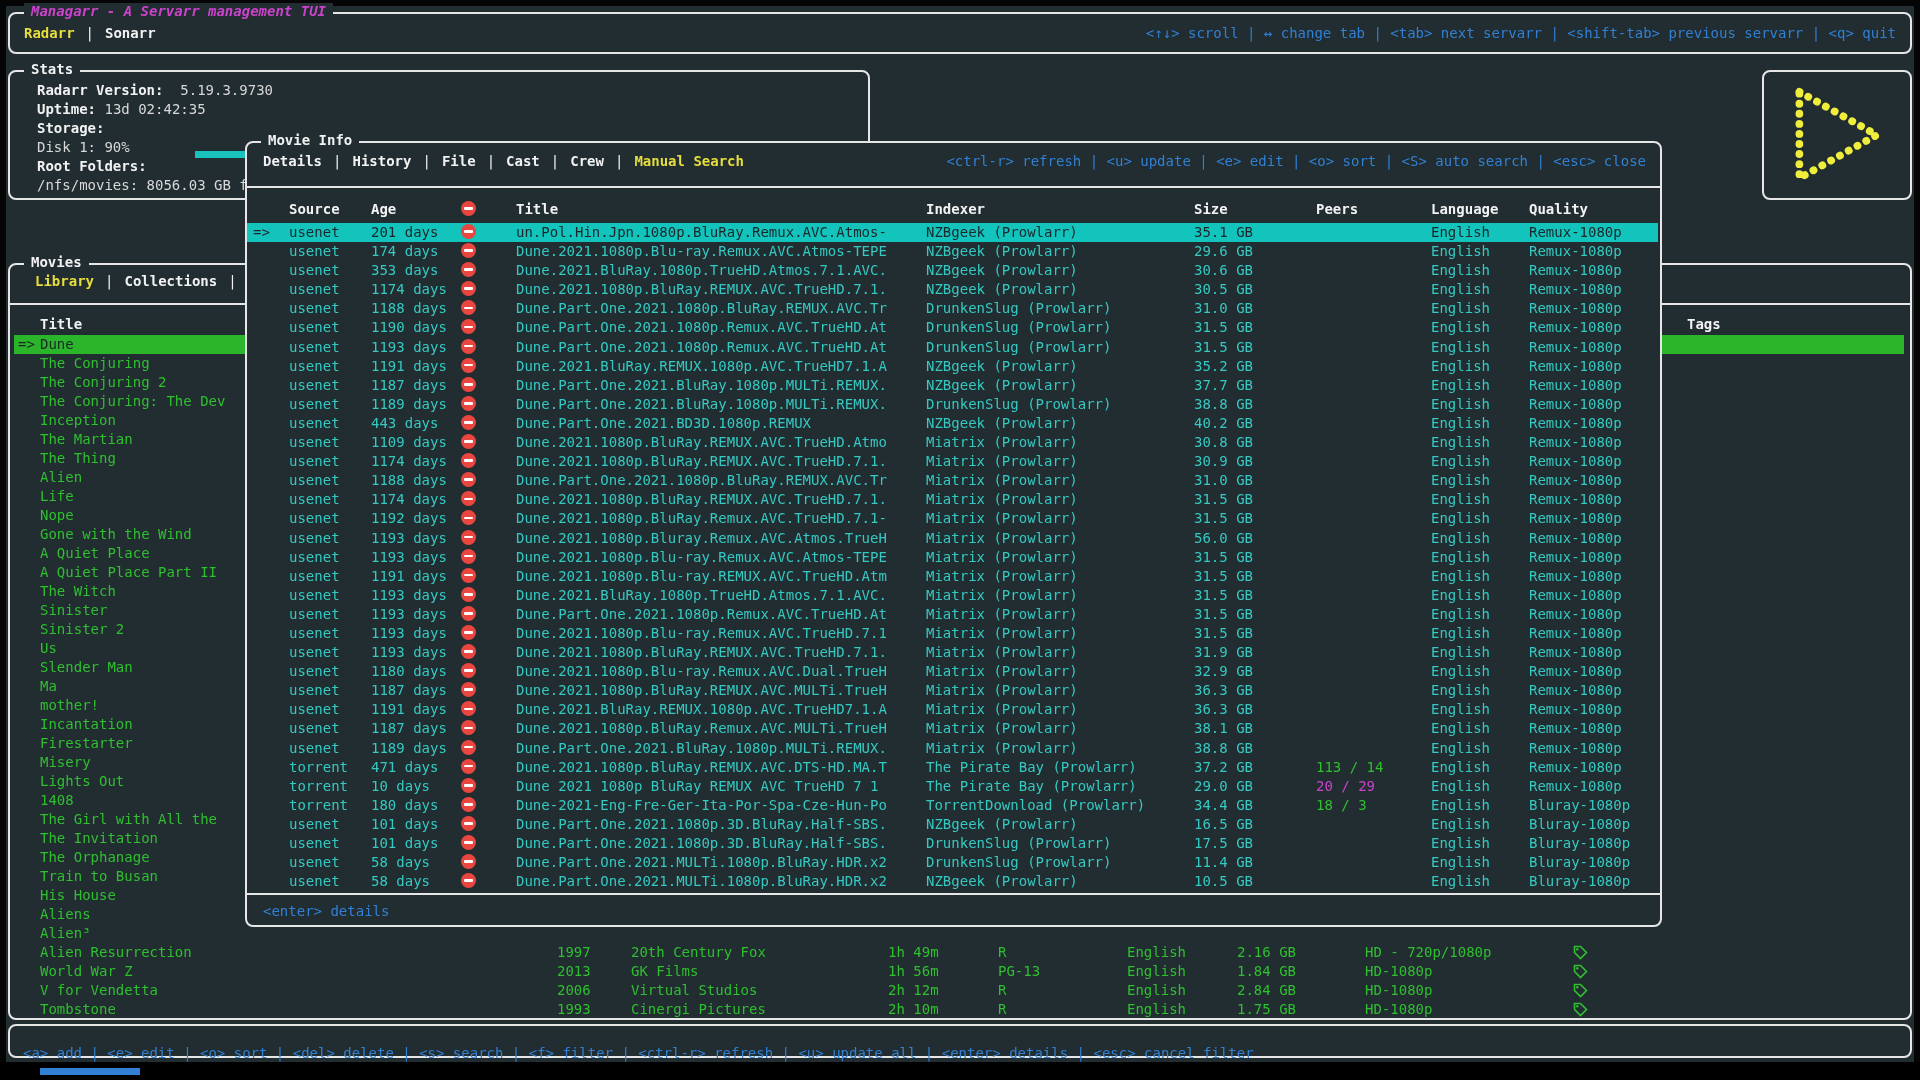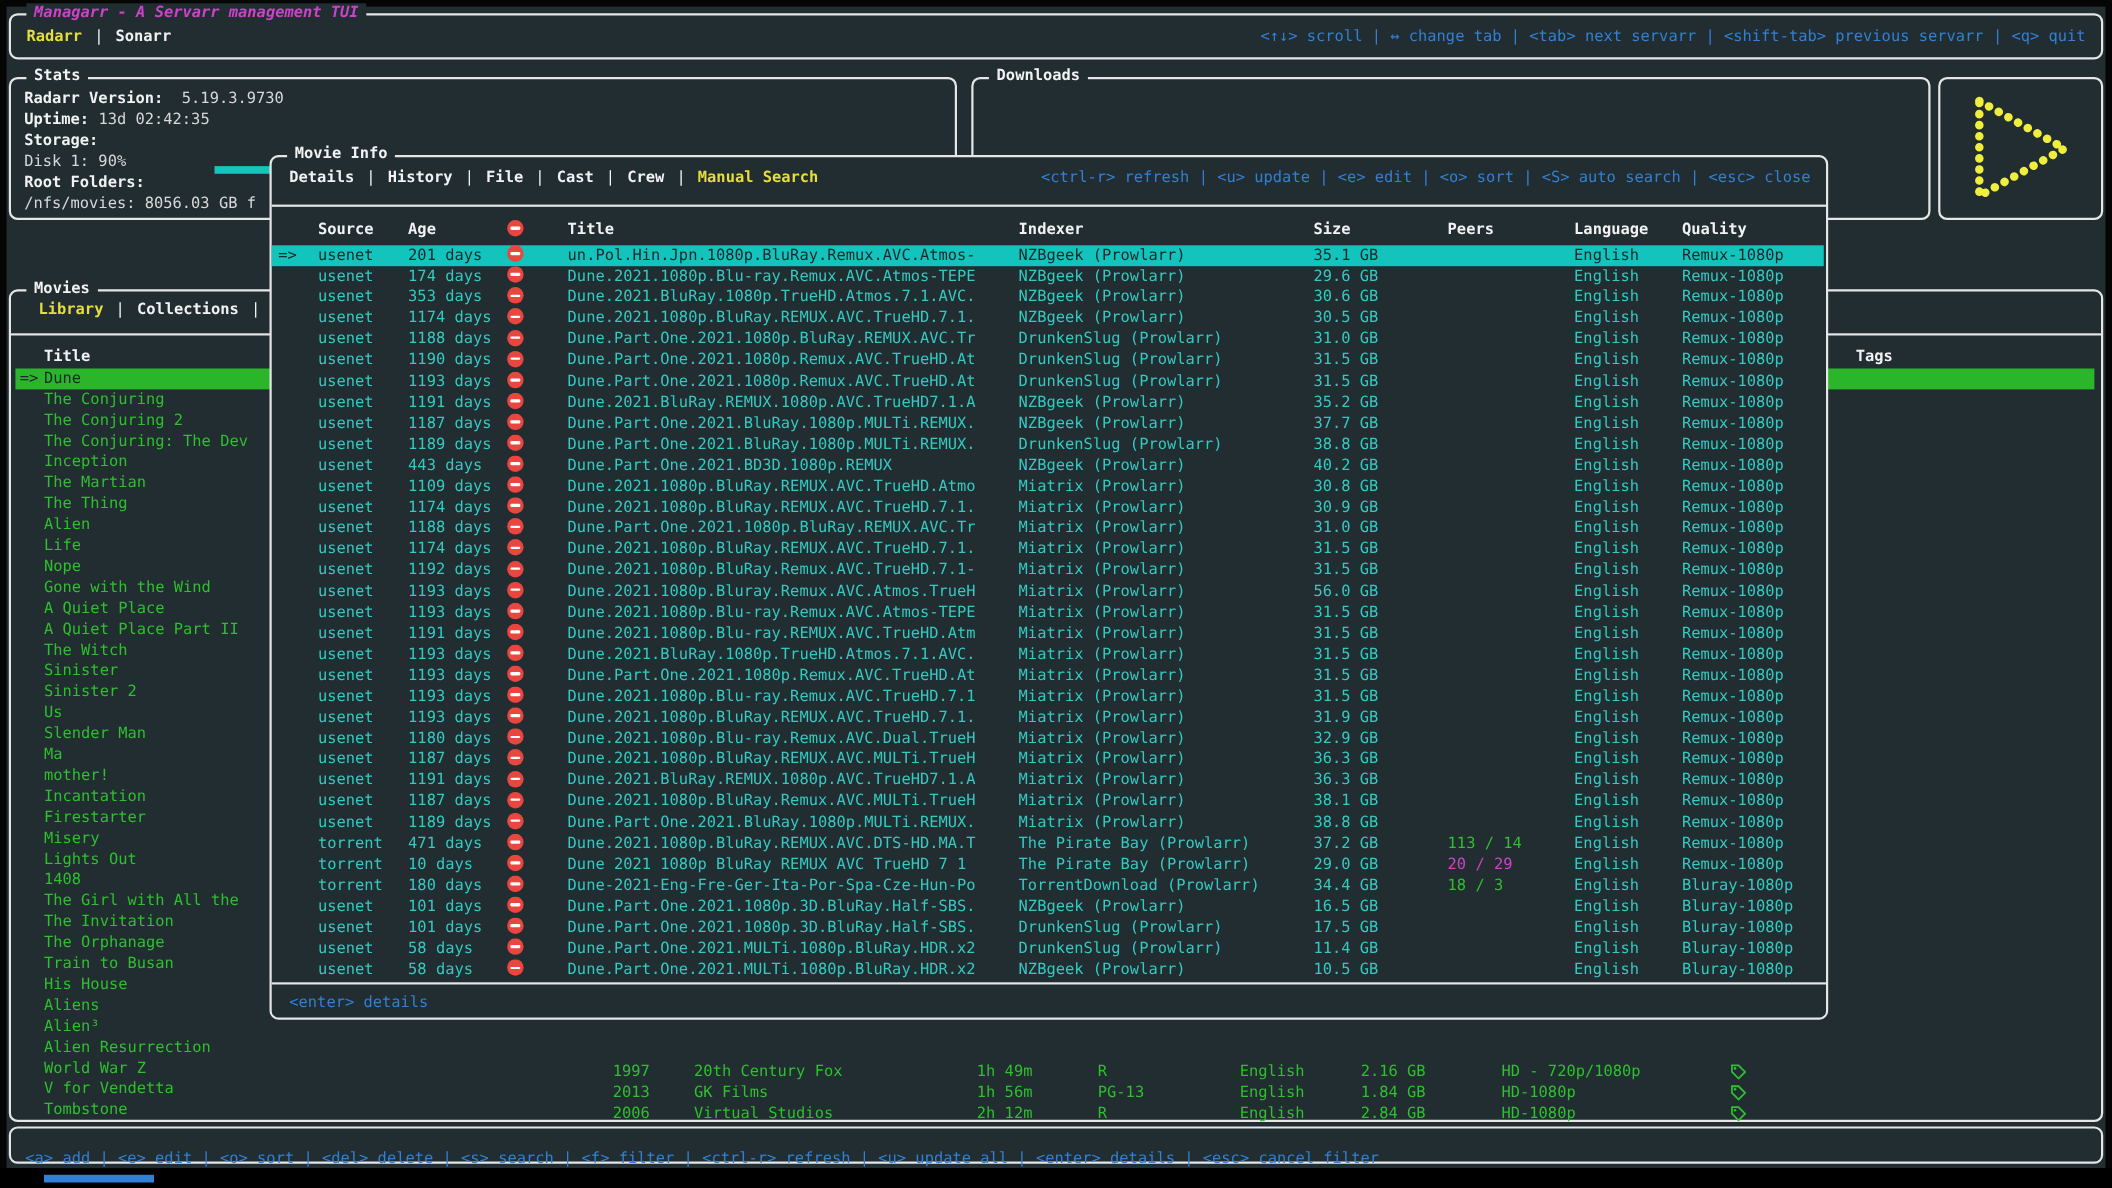--- a/index.html
+++ b/index.html
@@ -19,39 +19,39 @@
   .tabs{display:flex;align-items:center;white-space:nowrap;}
   .tab{font-weight:bold;color:var(--bright);cursor:default;}
   .tab.active{color:var(--yellow);}
   .sep{color:var(--bright);margin:0 11px;}
   
   #topbar{left:8px;top:12px;width:1904px;height:42px;text-align:right;}
   #topbar .inner{display:flex;justify-content:space-between;align-items:center;height:100%;padding:0 14px;}
   #app-title{color:var(--magenta);font-style:italic;font-weight:bold;}
   
   #stats{left:8px;top:70px;width:862px;height:130px;}
-  #stats .line{position:absolute;left:12px;height:19px;line-height:19px;white-space:nowrap;}
+  #stats .line{position:absolute;left:27px;height:19px;line-height:19px;white-space:nowrap;}
   #stats .lbl{font-weight:bold;color:var(--bright);}
   #disk-gauge{position:absolute;left:185px;top:79px;width:430px;height:7px;background:var(--gauge);}
   
   #downloads{left:883px;top:70px;width:872px;height:130px;}
   #logobox{left:1762px;top:70px;width:150px;height:130px;display:flex;align-items:center;justify-content:center;}
   
   #movies{left:8px;top:263px;width:1904px;height:757px;}
   #movies .tabrow{position:absolute;left:25px;top:8px;}
   #movies .hline{position:absolute;left:0;right:0;top:38px;border-top:2px solid var(--border);}
   #movies .thead{position:absolute;top:50px;left:0;right:0;height:19px;line-height:19px;font-weight:bold;color:var(--bright);}
   #movies .thead .h-title{position:absolute;left:30px;}
   #movies .thead .h-tags{position:absolute;left:1677px;}
   #movie-list{position:absolute;left:0;top:70px;right:0;bottom:4px;}
   .m-row{position:absolute;left:4px;width:calc(100% - 10px);height:19px;line-height:19px;color:var(--green);white-space:nowrap;}
   .m-row .arrow{position:absolute;left:4px;}
   .m-row .mtitle{position:absolute;left:26px;}
   .m-row.selected{background:var(--green-selected-bg);color:var(--dark-text);}
-  .m-row .dcell{position:absolute;white-space:nowrap;margin-top:22px;}
+  .m-row .dcell{position:absolute;white-space:nowrap;}
   .m-row .c-year{left:543px;} .m-row .c-studio{left:617px;} .m-row .c-runtime{left:874px;}
   .m-row .c-rating{left:984px;} .m-row .c-lang{left:1113px;} .m-row .c-size{left:1223px;}
   .m-row .c-quality{left:1351px;} .m-row .c-tag{left:1559px;top:2px;}
   
   #modal{left:245px;top:141px;width:1417px;height:786px;z-index:10;padding-left:12px;}
   #modal .tabrow{position:absolute;left:16px;top:10px;right:14px;display:flex;justify-content:space-between;align-items:center;}
   #modal .hline{position:absolute;left:0;right:0;top:43px;border-top:2px solid var(--border);}
   #modal .flineh{position:absolute;left:0;right:0;top:750px;border-top:2px solid var(--border);}
   #modal-footer{position:absolute;left:16px;top:758px;height:20px;line-height:20px;}
   .t-grid{display:grid;grid-template-columns:36px 82px 90px 55px 410px 268px 122px 115px 98px 1fr;padding-left:6px;height:19.1px;line-height:19.1px;white-space:nowrap;}
@@ -94,23 +94,20 @@
     <span class="panel-title">Stats</span>
     <div class="line" style="top:9px"><span class="lbl">Radarr Version:</span>&nbsp;&nbsp;<span>5.19.3.9730</span></div>
     <div class="line" style="top:28px"><span class="lbl">Uptime:</span>&nbsp;<span>13d 02:42:35</span></div>
     <div class="line" style="top:47px"><span class="lbl">Storage:</span></div>
     <div class="line" style="top:66px"><span>Disk 1: 90%</span></div>
     <div id="disk-gauge"></div>
     <div class="line" style="top:85px"><span class="lbl">Root Folders:</span></div>
     <div class="line" style="top:104px"><span>/nfs/movies: 8056.03 GB f</span></div>
   </div>
 
-  <div class="panel" id="downloads">
-    <span class="panel-title">Downloads</span>
-  </div>
 
   <div class="panel" id="logobox">
     <svg width="112" height="104" viewBox="0 0 100 94">
       <path d="M16 8 L86 47 L16 86 Z" fill="none" stroke="#f0ee3c" stroke-width="7" stroke-dasharray="0.1 9" stroke-linecap="round" stroke-linejoin="round"></path>
     </svg>
   </div>
 
   <div class="panel" id="movies">
     <span class="panel-title">Movies</span>
     <div class="tabrow tabs" id="movies-tabs">

